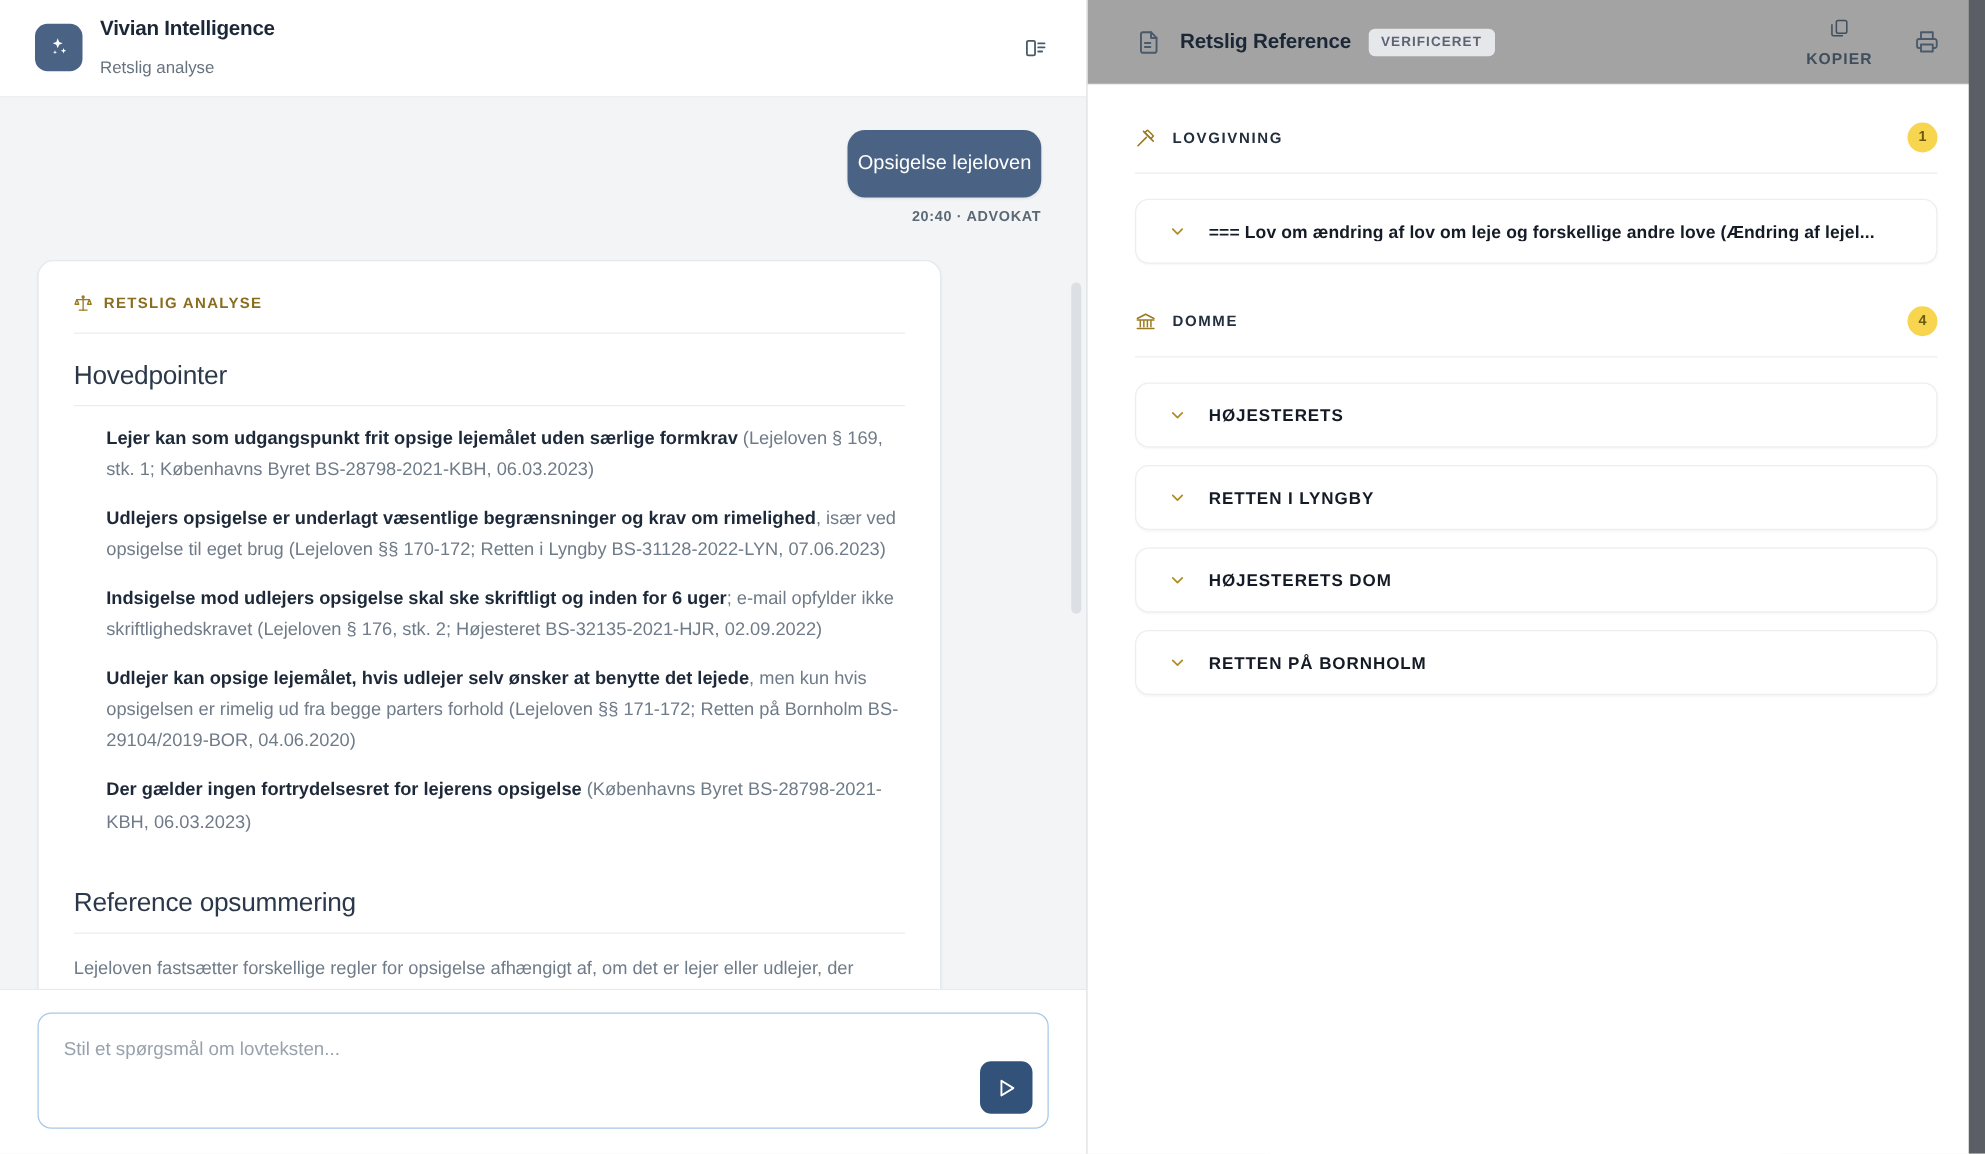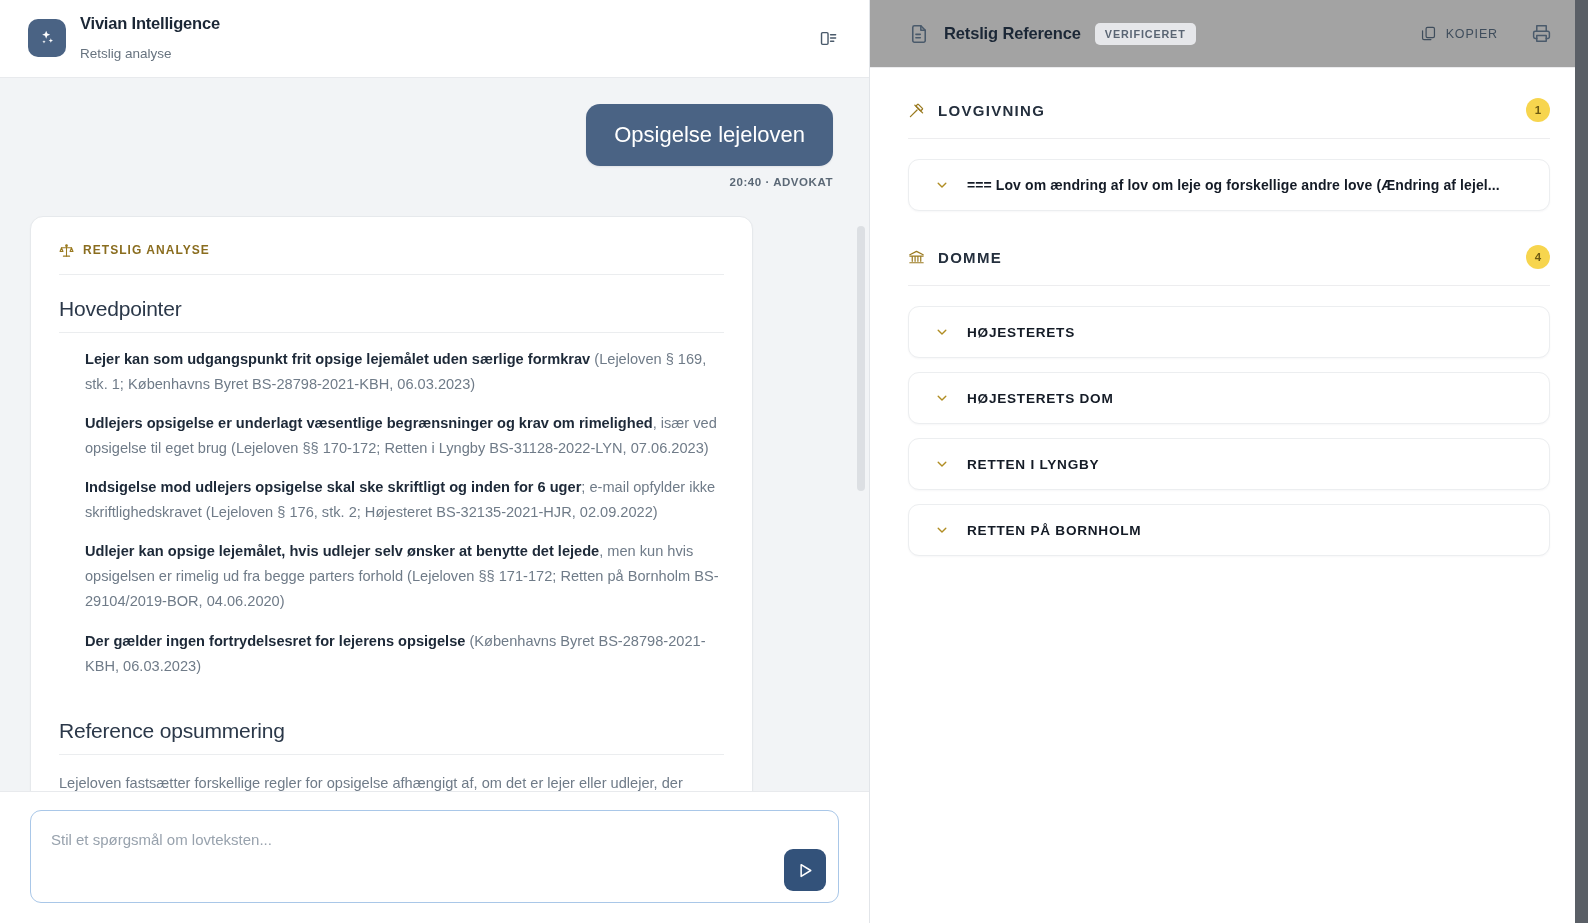--- a/index.html
+++ b/index.html
@@ -102,22 +102,22 @@
     display: flex;
     flex-direction: column;
     align-items: flex-end;
     padding-right: 6px;
   }
 
   .user-bubble {
     background: #4a6384;
     color: #ffffff;
     border-radius: 14px;
-    padding: 16px 28px;
-    font-size: 22px;
+    padding: 16px 8px;
+    font-size: 16px;
     line-height: 1.35;
     max-width: 460px;
     box-shadow: 0 1px 2px rgba(20,30,45,0.08);
   }
 
   .msg-meta {
     margin-top: 10px;
     font-size: 11.5px;
     font-weight: 700;
     letter-spacing: 0.55px;
@@ -294,45 +294,46 @@
   .ref-actions { display: flex; align-items: center; gap: 22px; }
   .text-icon-btn {
     display: flex;
     align-items: center;
     gap: 9px;
     border: none;
     background: transparent;
     cursor: pointer;
     color: #3f4d5c;
     font-size: 12.5px;
-    font-weight: 400;
+    font-weight: 700;
     letter-spacing: 0.85px;
     padding: 6px 4px;
     border-radius: 6px;
     font-family: "Liberation Sans", sans-serif;
+    flex-direction: column;
   }
 
   .ref-body {
     flex: 1;
     overflow: hidden;
     padding: 30px 38px 0 38px;
   }
 
   .ref-section { margin-bottom: 34px; }
 
   .section-head {
     display: flex;
     align-items: center;
     padding-bottom: 16px;
     border-bottom: 1px solid #ededef;
   }
   .section-head .gold-ico { color: #9a7a20; display: flex; margin-right: 13px; }
   .section-label {
     flex: 1;
-    font-size: 15px;
+    font-size: 12px;
     font-weight: 700;
     letter-spacing: 1.3px;
     color: #242f3d;
   }
   .count-badge {
     width: 24px;
     height: 24px;
     border-radius: 50%;
     background: #f7d54e;
     color: #6d5a12;
@@ -568,29 +569,29 @@
                 </svg>
             </span>
             <span class="acc-label">HØJESTERETS</span>
           </div>
           <div class="acc-item tall">
             <span class="acc-chevron">
               <svg width="14" height="14" viewBox="0 0 24 24" fill="none" stroke="currentColor" stroke-width="2.4" stroke-linecap="round" stroke-linejoin="round" aria-hidden="true">
                   <polyline points="5.5 9 12 15.5 18.5 9"></polyline>
                 </svg>
             </span>
-            <span class="acc-label">HØJESTERETS DOM</span>
+            <span class="acc-label">RETTEN I LYNGBY</span>
           </div>
           <div class="acc-item tall">
             <span class="acc-chevron">
               <svg width="14" height="14" viewBox="0 0 24 24" fill="none" stroke="currentColor" stroke-width="2.4" stroke-linecap="round" stroke-linejoin="round" aria-hidden="true">
                   <polyline points="5.5 9 12 15.5 18.5 9"></polyline>
                 </svg>
             </span>
-            <span class="acc-label">RETTEN I LYNGBY</span>
+            <span class="acc-label">HØJESTERETS DOM</span>
           </div>
           <div class="acc-item tall">
             <span class="acc-chevron">
               <svg width="14" height="14" viewBox="0 0 24 24" fill="none" stroke="currentColor" stroke-width="2.4" stroke-linecap="round" stroke-linejoin="round" aria-hidden="true">
                   <polyline points="5.5 9 12 15.5 18.5 9"></polyline>
                 </svg>
             </span>
             <span class="acc-label">RETTEN PÅ BORNHOLM</span>
           </div>
         </div>

